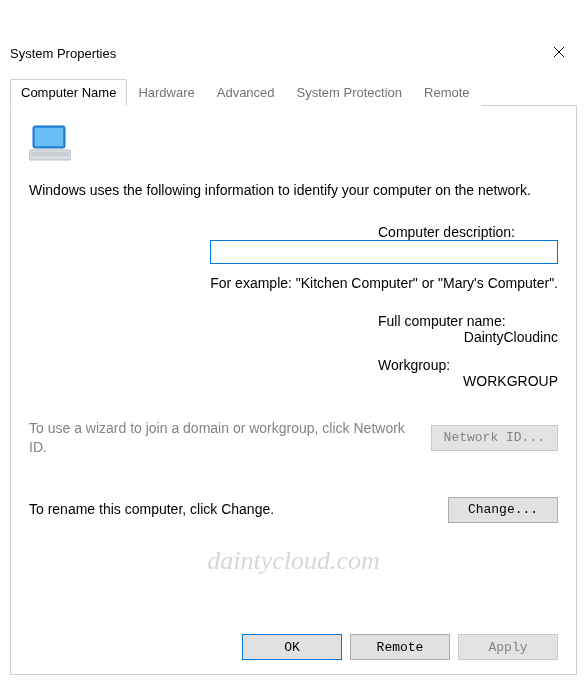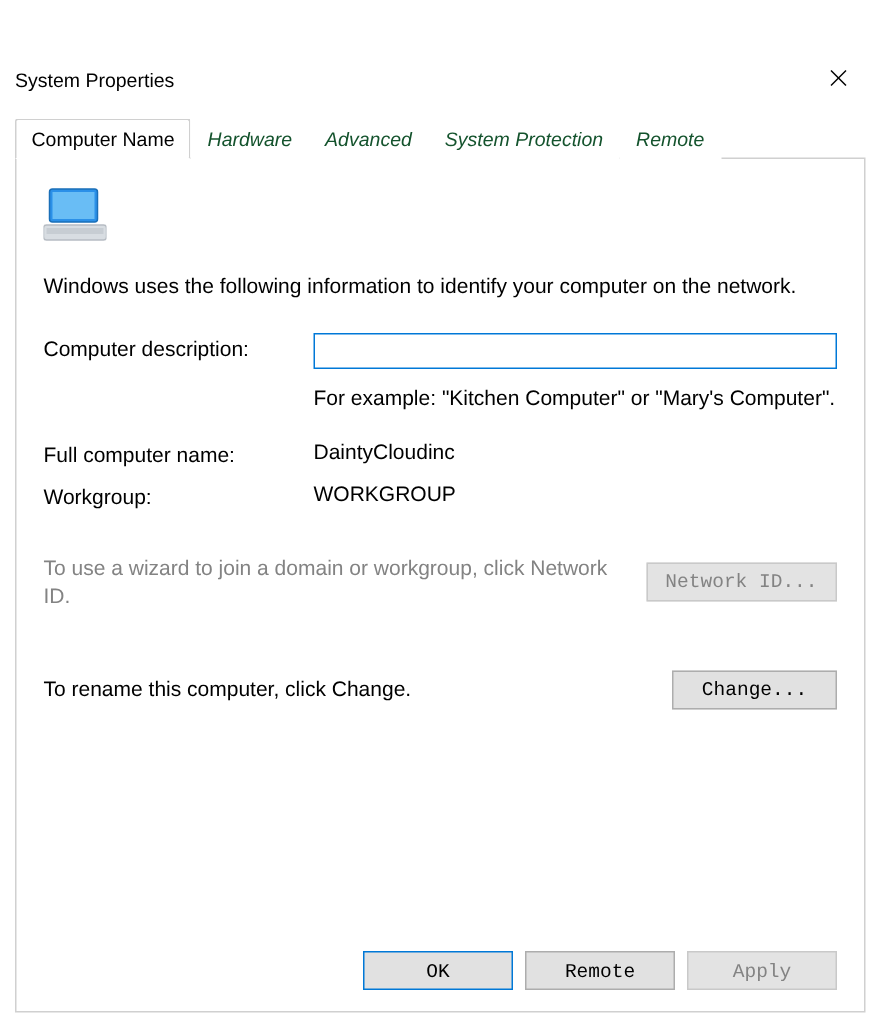--- a/index.html
+++ b/index.html
@@ -49,42 +49,42 @@
     border-bottom: none;
     cursor: pointer;
     background: #fff;
   }
   .tab.active {
     border: 1px solid #d0d0d0;
     border-bottom: 1px solid #fff;
     border-radius: 2px 2px 0 0;
   }
   .tab:not(.active) {
-    color: #14532d;
-    font-style: italic;
+    color: #737373;
   }
   .tab-panel {
     border: 1px solid #d0d0d0;
     padding: 18px 18px 12px 18px;
     min-height: 570px;
     position: relative;
     background: #fff;
   }
   .intro-row {
     display: flex;
     gap: 14px;
     margin-bottom: 22px;
     flex-direction: column;
   }
   .pc-icon { flex-shrink: 0; }
   .intro-text { font-size: 14px; line-height: 1.35; }
   .form-row {
     display: flex;
-    align-items: flex-start;
+    align-items: flex-end;
     margin-bottom: 10px;
+    flex-direction: column;
   }
   .form-label {
     width: 180px;
     font-size: 14px;
     padding-top: 2px;
   }
   .form-value {
     flex: 1;
     font-size: 14px;
   }
@@ -213,20 +213,21 @@
     <div class="section-row">
       <div class="section-text disabled">To use a wizard to join a domain or workgroup, click Network ID.</div>
       <button class="win-button" disabled="">Network ID...</button>
     </div>
 
     <div class="section-row" style="margin-top:40px;">
       <div class="section-text">To rename this computer, click Change.</div>
       <button class="win-button">Change...</button>
     </div>
 
+    <div class="watermark">daintycloud.com</div>
 
     <div class="button-bar">
       <button class="win-button primary">OK</button>
       <button class="win-button">Remote</button>
       <button class="win-button" disabled="">Apply</button>
     </div>
 
   </div>
 </div>
 

